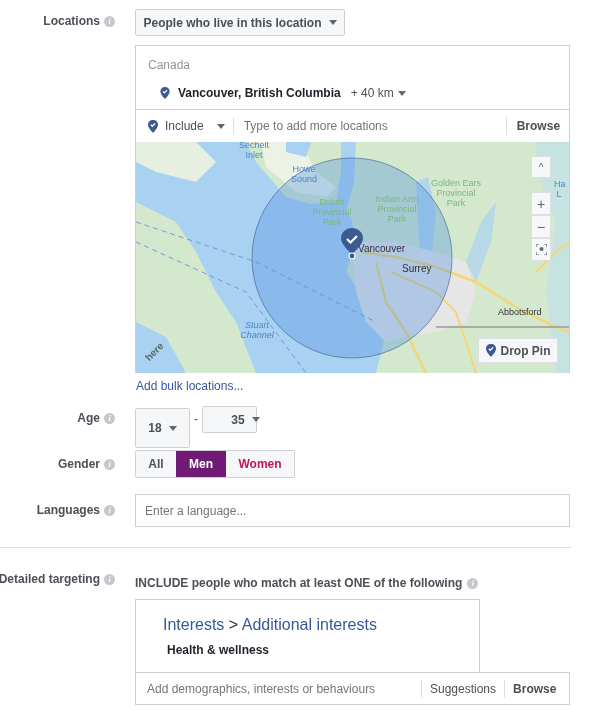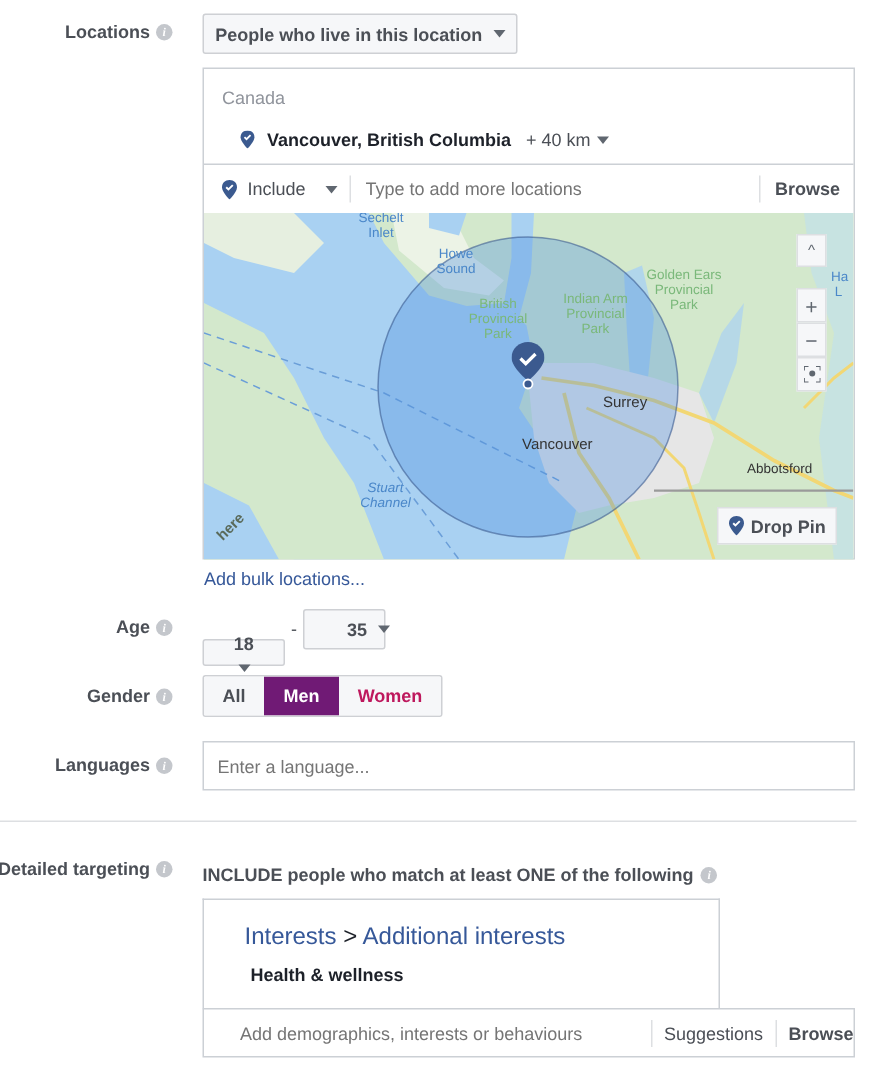--- a/index.html
+++ b/index.html
@@ -112,21 +112,21 @@
       <path d="M0 100 L110 150 L170 231" stroke="#6a9ed8" stroke-width="1" stroke-dasharray="5 4" fill="none"></path>
 
       <circle cx="216" cy="116" r="100" fill="#4e8ee0" fill-opacity="0.35" stroke="#3b5a8f" stroke-opacity="0.6" stroke-width="1"></circle>
     </svg>
 
     <div class="maplbl" style="left:98px; top:-2px; width:40px; color:#4a87c9;">Sechelt Inlet</div>
     <div class="maplbl" style="left:150px; top:22px; width:36px; color:#4a87c9;">Howe Sound</div>
     <div class="maplbl" style="left:172px; top:55px; width:48px; color:#7ab87a;">British Provincial Park</div>
     <div class="maplbl" style="left:236px; top:52px; width:50px; color:#7ab87a;">Indian Arm Provincial Park</div>
     <div class="maplbl" style="left:292px; top:36px; width:56px; color:#7ab87a;">Golden Ears Provincial Park</div>
-    <div class="maplbl" style="left:212px; top:102px; font-size:10px; color:#333;margin-top:48px;">Vancouver</div>
+    <div class="maplbl" style="left:222px; top:102px; font-size:10px; color:#333;">Vancouver</div>
     <div class="maplbl" style="left:266px; top:122px; font-size:10px; color:#333;">Surrey</div>
     <div class="maplbl" style="left:362px; top:165px; font-size:9px; color:#333;">Abbotsford</div>
     <div class="maplbl" style="left:100px; top:178px; width:42px; color:#4a87c9; font-style:italic;">Stuart Channel</div>
     <div class="maplbl" style="left:418px; top:37px; width:10px; color:#4a87c9;">Ha L</div>
     <div class="maplbl" style="left:8px; top:205px; color:#5a6a5a; font-weight:bold; transform:rotate(-45deg); font-size:10px;">here</div>
 
     <svg width="22" height="32" viewBox="0 0 22 32" style="position:absolute; left:205px; top:86px;">
       <path d="M11 0 C5 0 0 4.5 0 10.5 C0 17 11 26 11 26 C11 26 22 17 22 10.5 C22 4.5 17 0 11 0 Z" fill="#3b5a8f"></path>
       <path d="M6 11 L9.5 14.5 L16 8" stroke="#fff" stroke-width="2.2" fill="none"></path>
       <circle cx="11" cy="28" r="3" fill="#3b5a8f" stroke="#fff" stroke-width="1.2"></circle>
@@ -157,21 +157,21 @@
     </div>
   </div>
 </div>
 
 <div class="link" style="position:absolute; left:136px; top:379px; font-size:12px;">Add bulk locations...</div>
 
 <div class="label" style="top:411px;">
   <span>Age</span>
   <span class="info">i</span>
 </div>
-<div class="btn" style="left:135px; top:426px; width:55px; height:18px;flex-direction:column;">
+<div class="btn" style="left:135px; top:408px; width:55px; height:40px;">
   <span>18</span>
   <span class="caret"></span>
 </div>
 <div style="position:absolute; left:194px; top:412px; color:#4b4f56;">-</div>
 <div class="btn" style="left:202px; top:406px; width:55px; height:27px;padding-left:32px;">
   <span>35</span>
   <span class="caret"></span>
 </div>
 
 <div class="label" style="top:457px;">
@@ -203,19 +203,19 @@
 
 <div class="boxed" style="left:135px; top:599px; width:345px; height:74px; border-bottom:none;">
   <div style="position:absolute; left:27px; top:16px; font-size:16px;">
     <span class="link">Interests</span>
     <span style="color:#1d2129;">&gt;</span>
     <span class="link">Additional interests</span>
   </div>
   <div style="position:absolute; left:31px; top:43px; font-weight:bold; font-size:12px; color:#1d2129;">Health &amp; wellness</div>
 </div>
 
-<div style="position:absolute; left:135px; top:672px; width:435px; height:33px; border:1px solid #ccd0d5; background:#fff; display:flex; align-items:center;padding-left:13px;">
+<div style="position:absolute; left:135px; top:672px; width:435px; height:33px; border:1px solid #ccd0d5; background:#fff; display:flex; align-items:center;">
   <input style="border: none; outline: none; font-family: &quot;Liberation Sans&quot;, sans-serif; font-size: 12px; margin-left: 9px; width: 270px;" placeholder="Add demographics, interests or behaviours">
   <span class="sep" style="margin-left:6px;"></span>
   <span style="font-weight:normal; color:#4b4f56; margin-left:8px; cursor:pointer;text-align:center;">Suggestions</span>
   <span class="sep" style="margin-left:8px;"></span>
   <span style="font-weight:bold; color:#4b4f56; margin-left:8px; cursor:pointer;">Browse</span>
 </div>
 
 </body></html>

